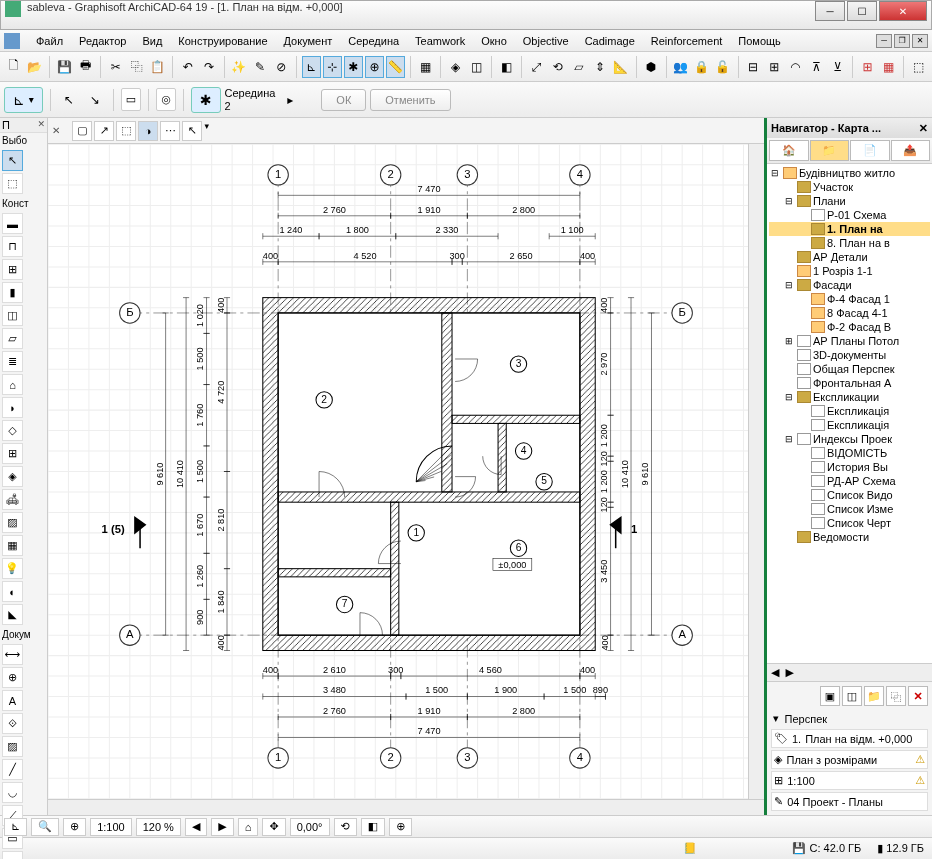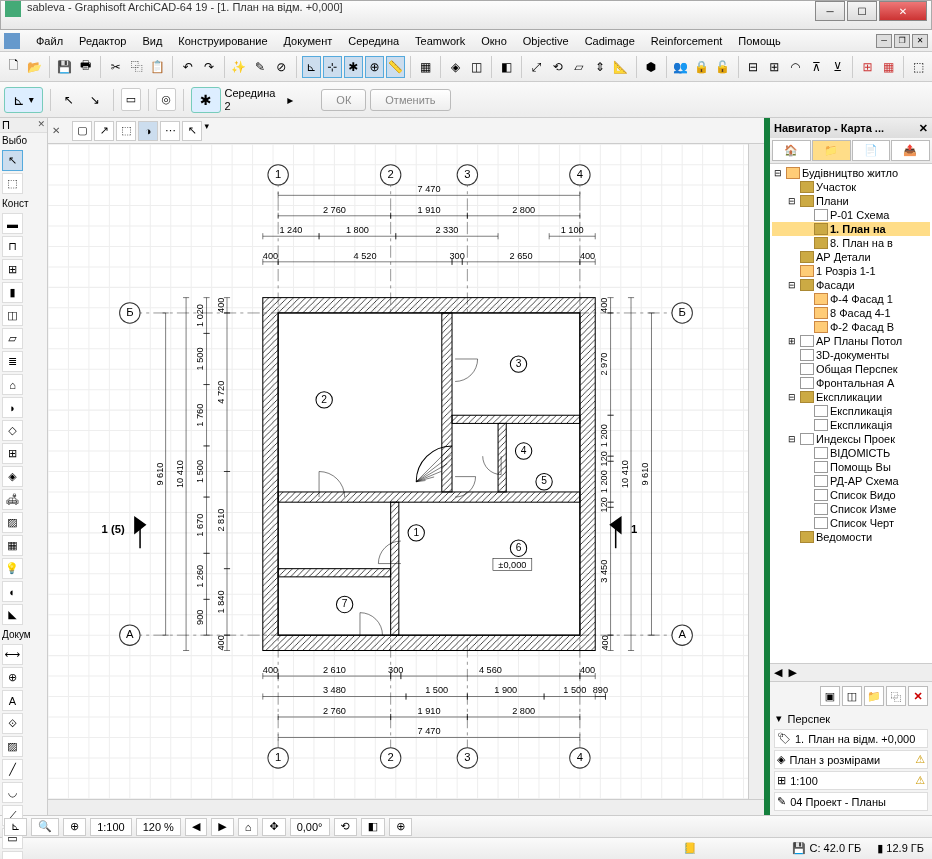--- a/index.html
+++ b/index.html
@@ -50,21 +50,21 @@
 .tab-close { font-size:10px; color:#555; }
 .mini-tb { display:flex; gap:2px; margin-left:8px; }
 .mini-btn { width:20px; height:20px; border:1px solid #ccc; background:#fff; display:flex; align-items:center; justify-content:center; font-size:11px; }
 
 .canvas-wrap { flex:1; position:relative; overflow:hidden; background:#fff; }
 .canvas { position:absolute; inset:0; }
 .scrollbar-v { position:absolute; right:0; top:0; bottom:0; width:16px; background:#eee; border-left:1px solid #ccc; }
 .scrollbar-h { height:16px; background:#eee; border-top:1px solid #ccc; }
 
 
-.navigator { width:168px; background:#f4f4f4; border-left:6px solid #15803d; display:flex; flex-direction:column; }
+.navigator { width:168px; background:#f4f4f4; border-left:3px solid #15803d; display:flex; flex-direction:column; }
 .nav-title { height:20px; background:linear-gradient(#eee,#ddd); padding:2px 4px; font-weight:bold; display:flex; align-items:center; }
 .nav-title-close { margin-left:auto; }
 .nav-tabs { height:26px; display:flex; padding:2px; gap:1px; background:linear-gradient(#f8f8f8,#eaeaea); border-bottom:1px solid #ccc; }
 .nav-tab { flex:1; border:1px solid #bbb; background:#fff; display:flex; align-items:center; justify-content:center; font-size:11px; }
 .nav-tab.active { background:#fd8; }
 .nav-tree { flex:1; overflow:auto; background:#fff; padding:2px; font-size:11px; }
 .tree-item { white-space:nowrap; padding:1px 0; display:flex; align-items:center; gap:2px; }
 .tree-item.selected { background:#fd8; }
 .tree-icon { width:14px; height:12px; display:inline-block; background:#ca4; border:1px solid #a83; }
 .tree-icon.doc { background:#fff; border:1px solid #999; }
@@ -779,21 +779,21 @@
         <div class="tree-item">
           <span class="tree-indent" style="width: 28px;"></span>
           <span style="width: 10px; display: inline-block;"></span>
           <span class="tree-icon doc"></span>
           <span>ВІДОМІСТЬ</span>
         </div>
         <div class="tree-item">
           <span class="tree-indent" style="width: 28px;"></span>
           <span style="width: 10px; display: inline-block;"></span>
           <span class="tree-icon doc"></span>
-          <span>Помощь Вы</span>
+          <span>История Вы</span>
         </div>
         <div class="tree-item">
           <span class="tree-indent" style="width: 28px;"></span>
           <span style="width: 10px; display: inline-block;"></span>
           <span class="tree-icon doc"></span>
           <span>РД-АР Схема</span>
         </div>
         <div class="tree-item">
           <span class="tree-indent" style="width: 28px;"></span>
           <span style="width: 10px; display: inline-block;"></span>

